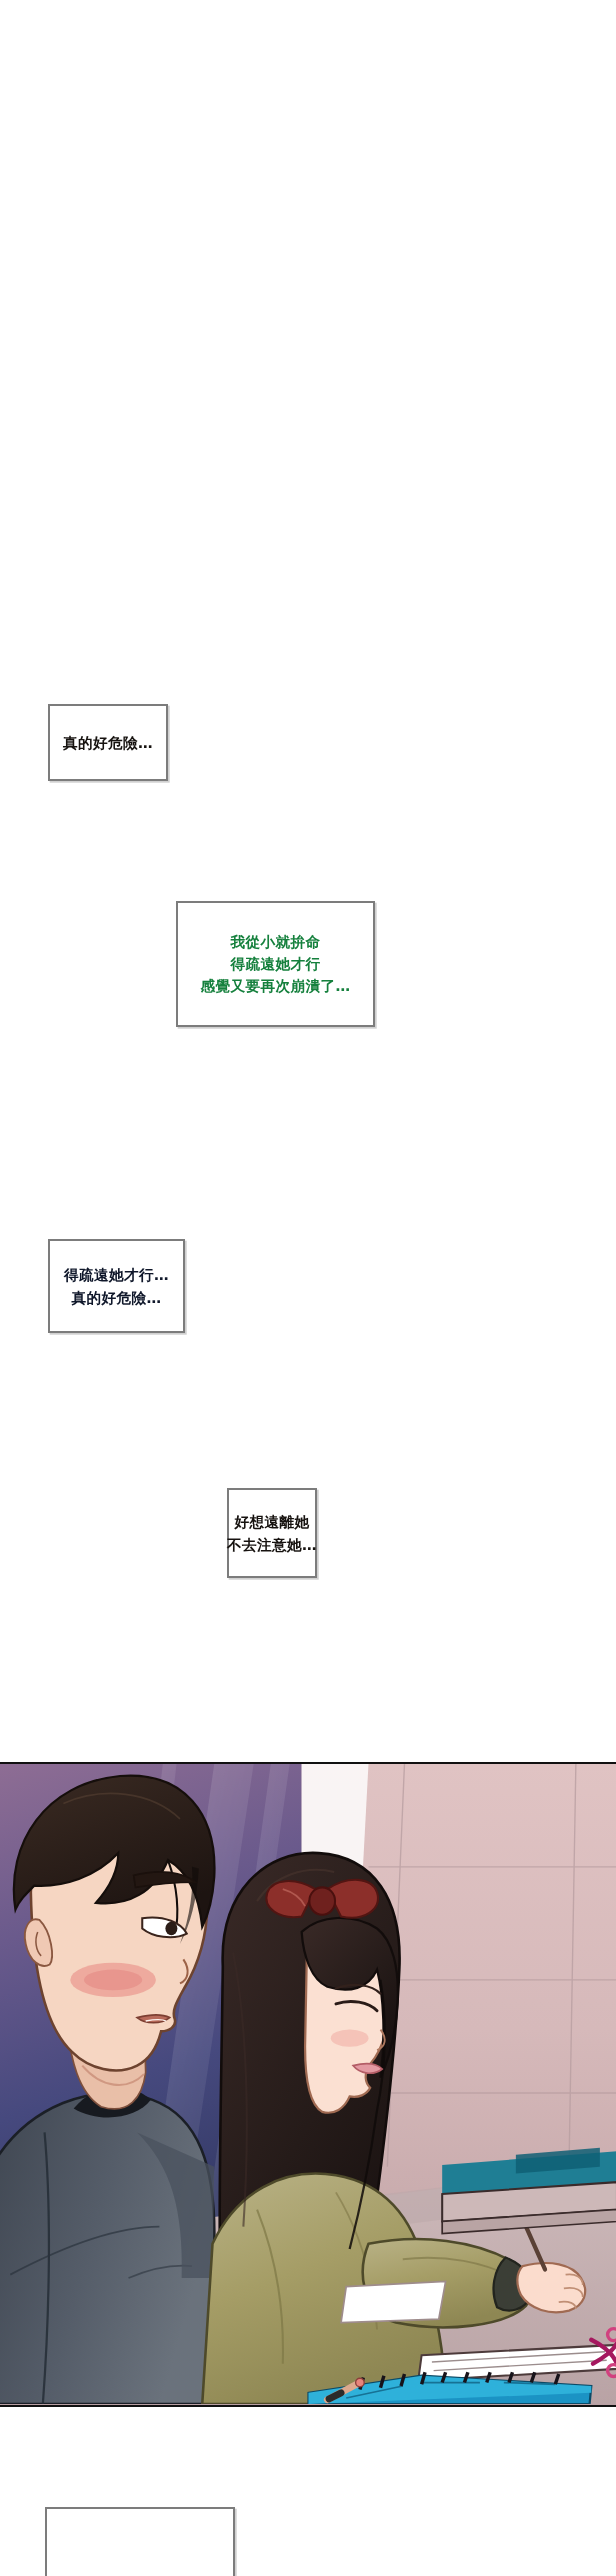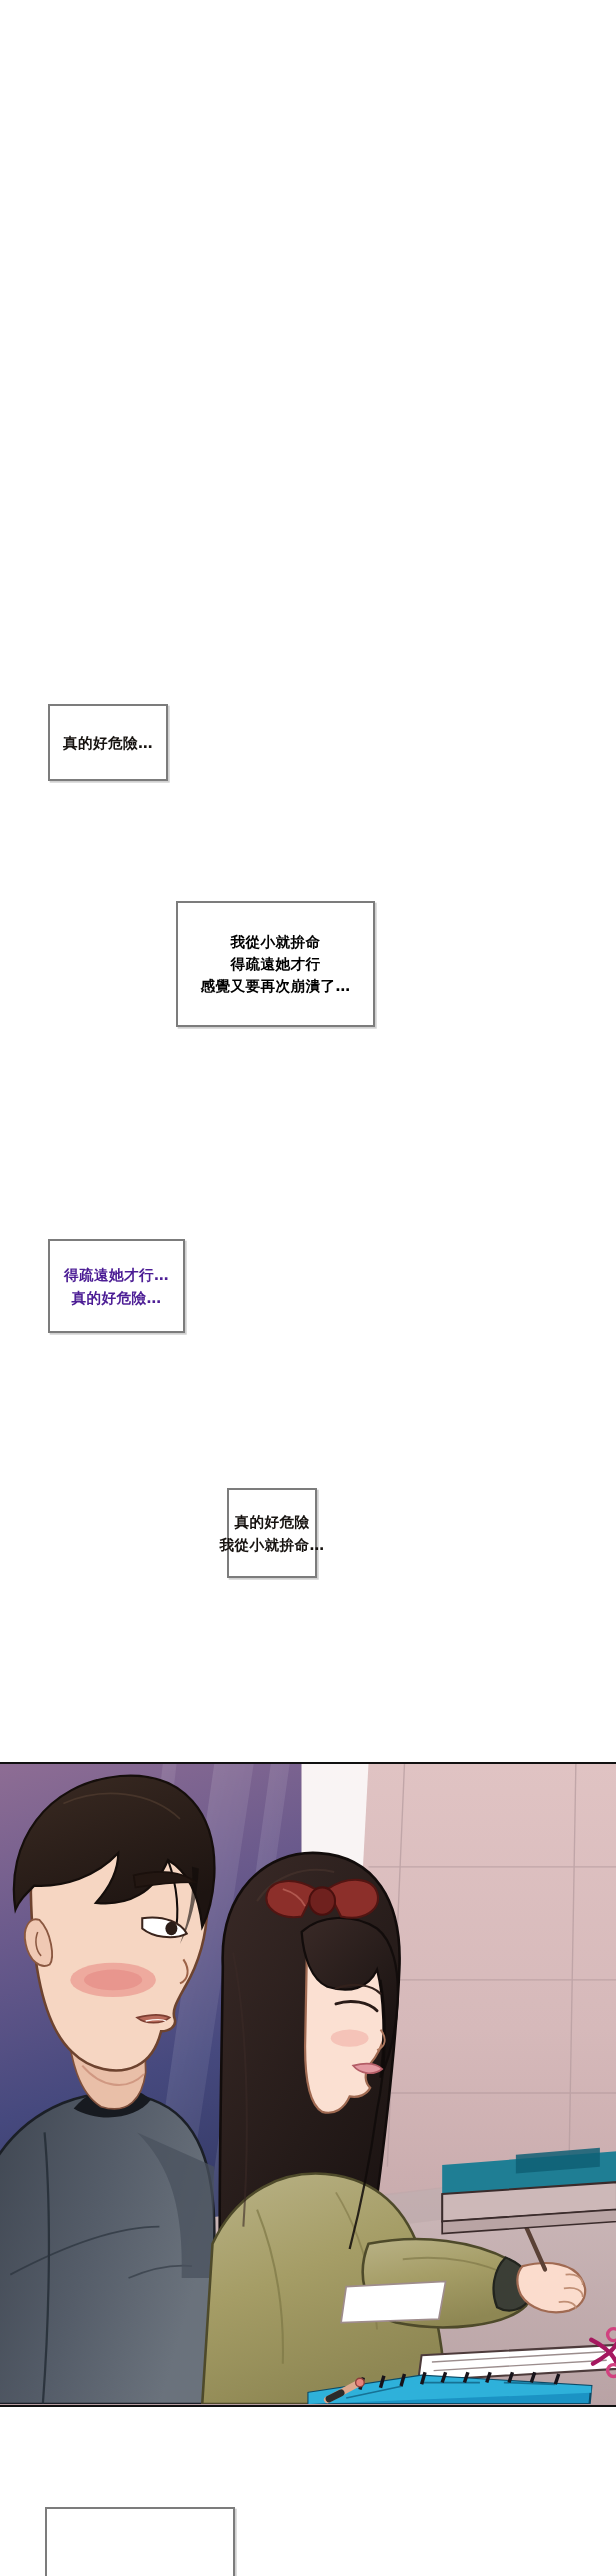--- a/index.html
+++ b/index.html
@@ -76,38 +76,38 @@
 
 <div class="page">
 
   <div class="bubble" id="bubble-1" style="left: 48px; top: 704px; width: 120px; height: 77px; border-color: rgb(124, 124, 124);">
     <div class="lines" style="color: rgb(22, 18, 15);">
         <div>真的好危險…</div>
       </div>
   </div>
 
   <div class="bubble" id="bubble-2" style="left: 176px; top: 901px; width: 199px; height: 126px; border-color: rgb(124, 124, 124);">
-    <div class="lines" style="color: #000000;">
+    <div class="lines" style="color: #15803d;">
         <div>我從小就拚命</div>
         <div>得疏遠她才行</div>
         <div>感覺又要再次崩潰了…</div>
       </div>
   </div>
 
   <div class="bubble" id="bubble-3" style="left: 48px; top: 1239px; width: 137px; height: 94px; border-color: rgb(124, 124, 124);">
-    <div class="lines" style="color: #4c1d95;">
+    <div class="lines" style="color: #0f172a;">
         <div>得疏遠她才行…</div>
         <div>真的好危險…</div>
       </div>
   </div>
 
   <div class="bubble" id="bubble-4" style="left: 227px; top: 1488px; width: 90px; height: 90px; border-color: rgb(124, 124, 124);">
     <div class="lines" style="color: rgb(22, 18, 15);">
-        <div>真的好危險</div>
-        <div>我從小就拚命…</div>
+        <div>好想遠離她</div>
+        <div>不去注意她…</div>
       </div>
   </div>
 
   <div id="panel" style="left: 0px; top: 1762px; width: 617px; height: 645px;">
     <svg viewBox="0 0 720 747" preserveAspectRatio="none">
       <defs>
         <linearGradient id="winGrad" x1="0" y1="0" x2="0.25" y2="1">
           <stop offset="0%" stop-color="#8e6d94"></stop>
           <stop offset="35%" stop-color="#6a5a8c"></stop>
           <stop offset="70%" stop-color="#46497e"></stop>

